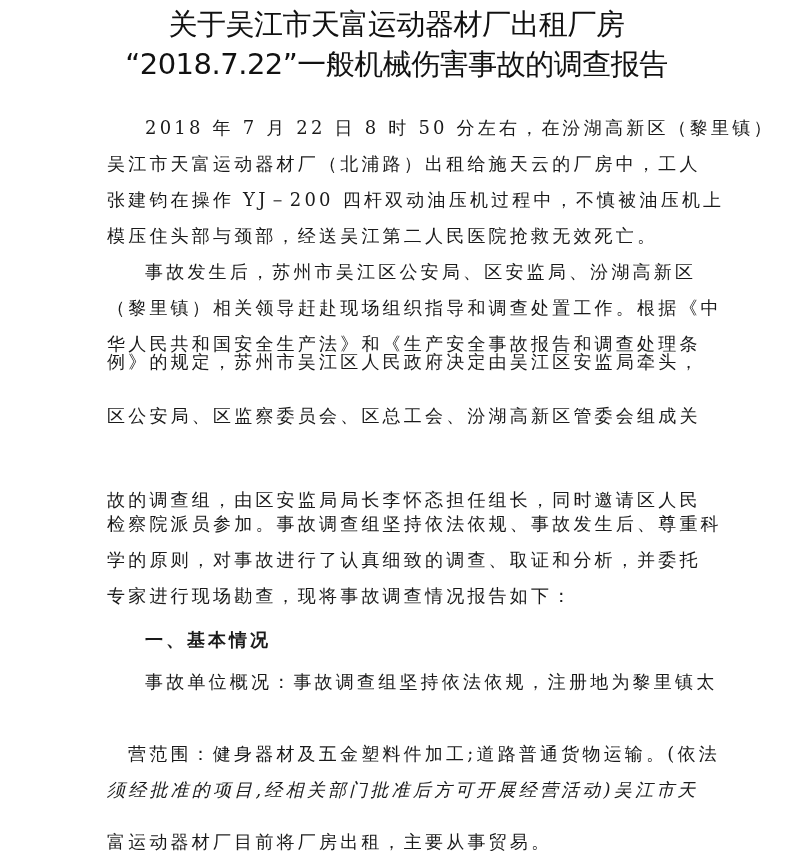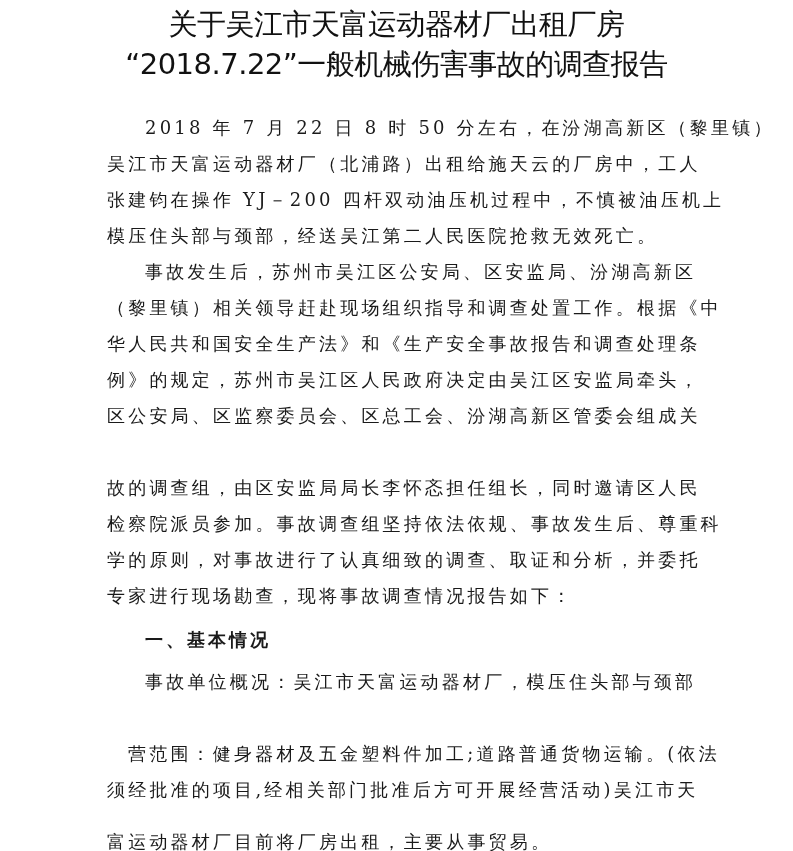--- a/index.html
+++ b/index.html
@@ -63,27 +63,27 @@
   <div class="title title-2">“2018.7.22”一般机械伤害事故的调查报告</div>
 
   <div class="line indent" style="top:116px;">2018 年 7 月 22 日 8 时 50 分左右，在汾湖高新区（黎里镇）</div>
   <div class="line" style="top:152px;">吴江市天富运动器材厂（北浦路）出租给施天云的厂房中，工人</div>
   <div class="line" style="top:188px;">张建钧在操作 YJ－200 四杆双动油压机过程中，不慎被油压机上</div>
   <div class="line" style="top:224px;">模压住头部与颈部，经送吴江第二人民医院抢救无效死亡。</div>
 
   <div class="line indent" style="top:260px;">事故发生后，苏州市吴江区公安局、区安监局、汾湖高新区</div>
   <div class="line" style="top:296px;">（黎里镇）相关领导赶赴现场组织指导和调查处置工作。根据《中</div>
   <div class="line" style="top:332px;">华人民共和国安全生产法》和《生产安全事故报告和调查处理条</div>
-  <div class="line" style="top:368px;font-family:Liberation Serif, serif;">例》的规定，苏州市吴江区人民政府决定由吴江区安监局牵头，</div>
+  <div class="line" style="top:350px;font-family:Liberation Serif, serif;">例》的规定，苏州市吴江区人民政府决定由吴江区安监局牵头，</div>
   <div class="line" style="top:404px;">区公安局、区监察委员会、区总工会、汾湖高新区管委会组成关</div>
-  <div class="line" style="top:476px;text-align:right;">故的调查组，由区安监局局长李怀忞担任组长，同时邀请区人民</div>
+  <div class="line" style="top:488px;text-align:right;">故的调查组，由区安监局局长李怀忞担任组长，同时邀请区人民</div>
   <div class="line" style="top:512px;">检察院派员参加。事故调查组坚持依法依规、事故发生后、尊重科</div>
   <div class="line" style="top:548px;">学的原则，对事故进行了认真细致的调查、取证和分析，并委托</div>
   <div class="line" style="top:584px;">专家进行现场勘查，现将事故调查情况报告如下：</div>
 
   <div class="line heading" style="top:628px;">一、基本情况</div>
 
-  <div class="line indent" style="top:670px;">事故单位概况：吴江市天富运动器材厂，模压住头部与颈部</div>
+  <div class="line indent" style="top:670px;">事故单位概况：事故调查组坚持依法依规，注册地为黎里镇太</div>
   <div class="line" style="top:742px;margin-left:21px;">营范围：健身器材及五金塑料件加工;道路普通货物运输。(依法</div>
-  <div class="line" style="top:778px;">须经批准的项目,经相关部门批准后方可开展经营活动)吴江市天</div>
+  <div class="line" style="top:778px;font-style:italic;">须经批准的项目,经相关部门批准后方可开展经营活动)吴江市天</div>
   <div class="line" style="top:814px;margin-top:16px;">富运动器材厂目前将厂房出租，主要从事贸易。</div>
 
 </div>
 
 </body></html>

